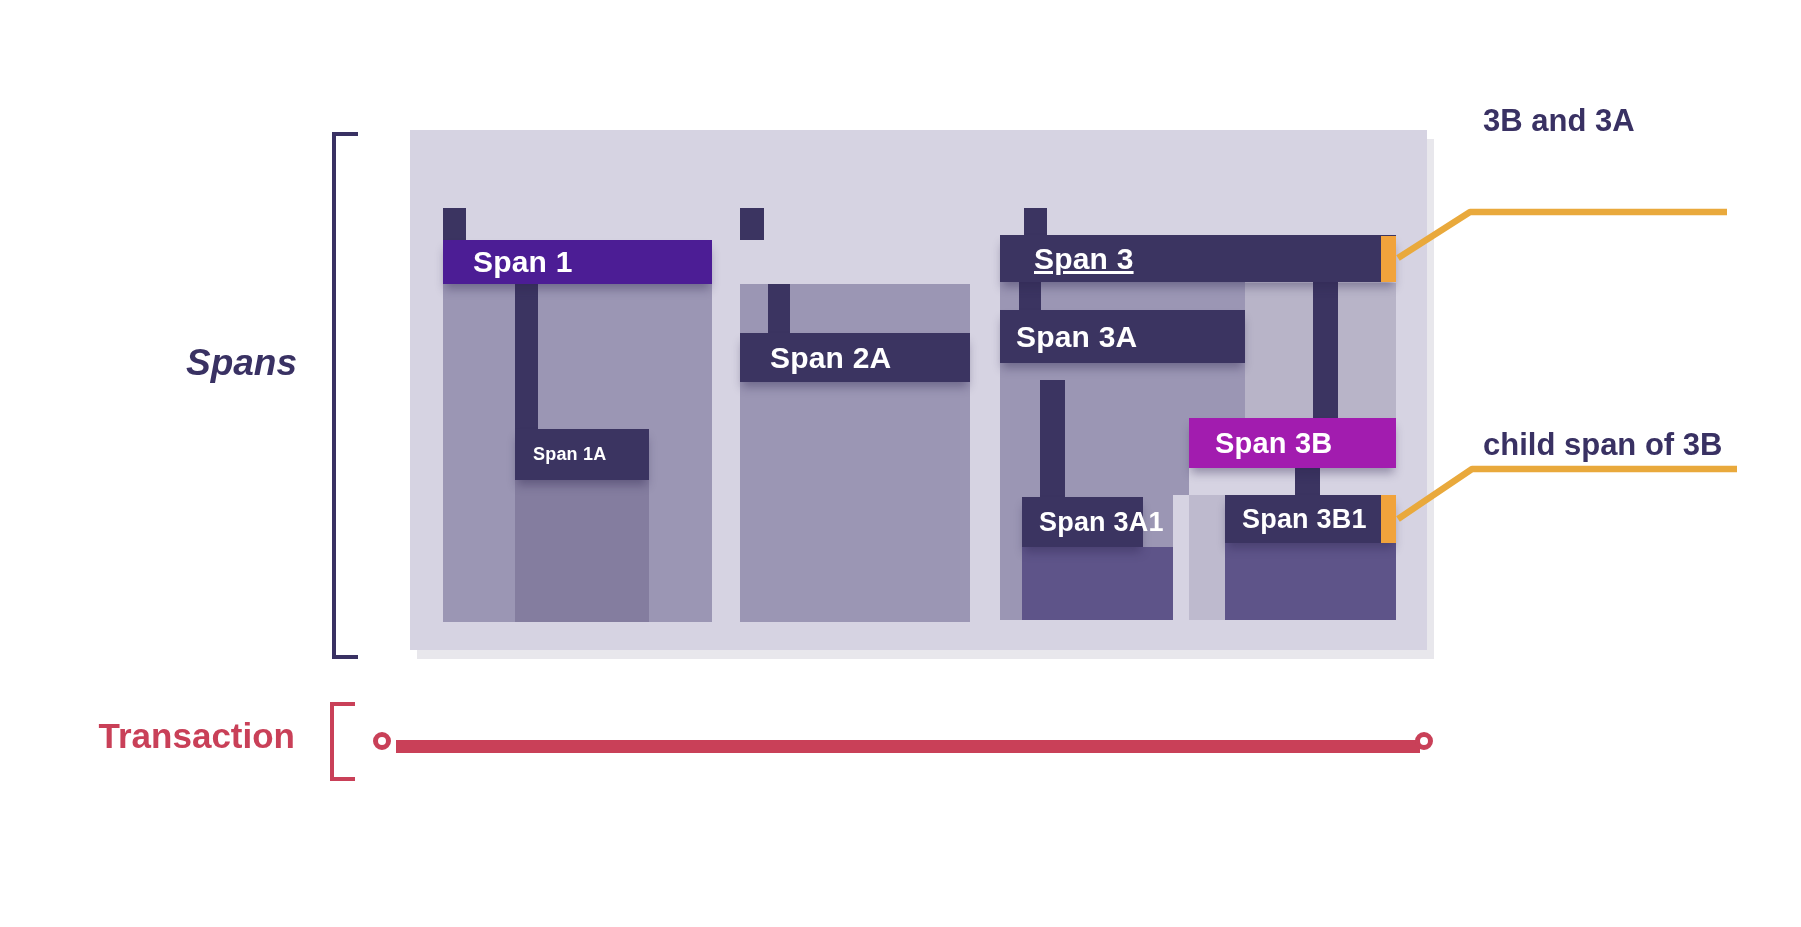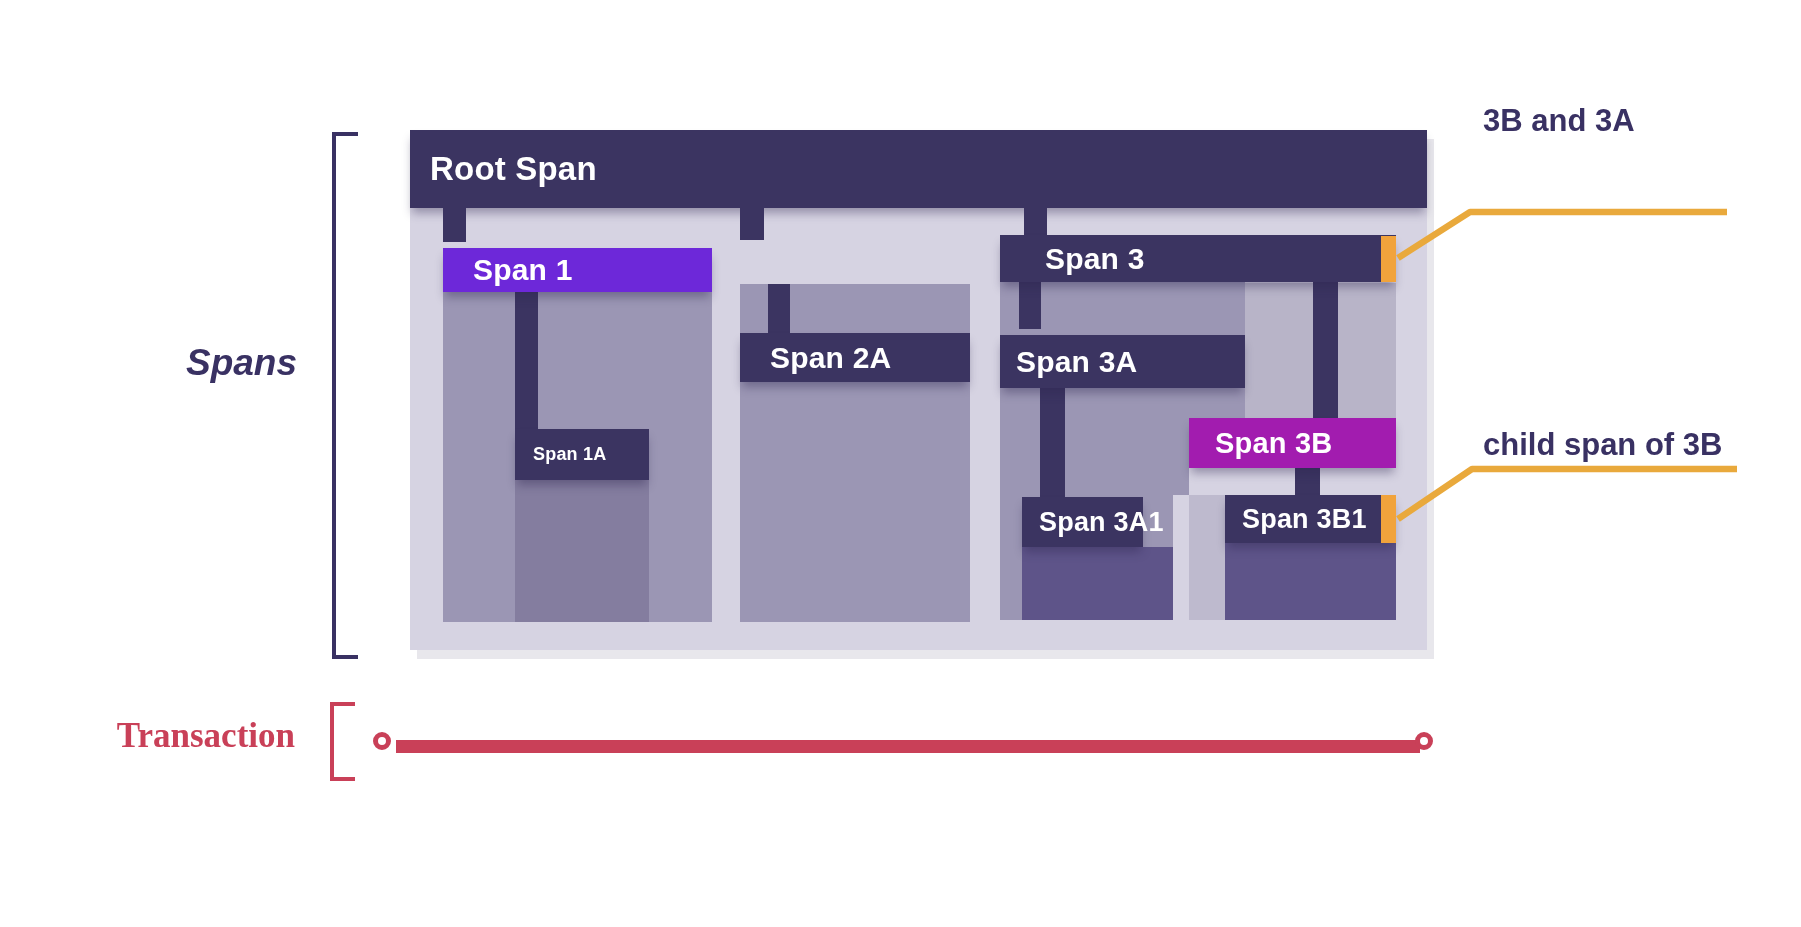--- a/index.html
+++ b/index.html
@@ -26,55 +26,52 @@
 <body>
 
 <div id="stage">
 
   <div class="abs bracket-navy" style="left:332px;top:132px;width:26px;height:527px;"></div>
 
   <div class="abs side-label" style="left:97px;top:342px;width:200px;font-size:37px;">Spans</div>
 
   <div id="rects-root" class="abs" style="left:0;top:0;width:1801px;height:927px;">
       <div class="abs panel" style="left: 410px; top: 130px; width: 1017px; height: 520px; background: rgb(214, 211, 226);"></div>
-      <div class="abs bar" style="left: 410px; top: 130px; width: 1017px; height: 78px; background: rgb(59, 52, 97);">
-        <span style="padding-left: 20px; font-size: 33px;">Root Span</span>
-      </div>
       <div class="abs block" style="left: 443px; top: 284px; width: 269px; height: 338px; background: rgb(155, 150, 180);"></div>
       <div class="abs block" style="left: 515px; top: 480px; width: 134px; height: 142px; background: rgb(132, 125, 159);"></div>
       <div class="abs block" style="left: 740px; top: 284px; width: 230px; height: 338px; background: rgb(155, 150, 180);"></div>
       <div class="abs block" style="left: 1000px; top: 282px; width: 245px; height: 338px; background: rgb(155, 150, 180);"></div>
       <div class="abs block" style="left: 1245px; top: 283px; width: 151px; height: 135px; background: rgb(184, 180, 200);"></div>
       <div class="abs block" style="left: 1189px; top: 468px; width: 207px; height: 27px; background: rgb(214, 211, 226);"></div>
       <div class="abs block" style="left: 1173px; top: 495px; width: 16px; height: 125px; background: rgb(214, 211, 226);"></div>
       <div class="abs block" style="left: 1189px; top: 495px; width: 36px; height: 125px; background: rgb(190, 186, 206);"></div>
       <div class="abs block slate-tex" style="left: 1022px; top: 547px; width: 151px; height: 73px; background: rgb(94, 84, 137);"></div>
       <div class="abs block slate-tex" style="left: 1225px; top: 543px; width: 171px; height: 77px; background: rgb(94, 84, 137);"></div>
       <div class="abs connector" style="left: 443px; top: 208px; width: 23px; height: 34px; background: rgb(59, 52, 97);"></div>
       <div class="abs connector" style="left: 740px; top: 208px; width: 24px; height: 32px; background: rgb(59, 52, 97);"></div>
       <div class="abs connector" style="left: 1024px; top: 208px; width: 23px; height: 29px; background: rgb(59, 52, 97);"></div>
       <div class="abs connector" style="left: 515px; top: 284px; width: 23px; height: 147px; background: rgb(59, 52, 97);"></div>
       <div class="abs connector" style="left: 768px; top: 284px; width: 22px; height: 51px; background: rgb(59, 52, 97);"></div>
       <div class="abs connector" style="left: 1019px; top: 282px; width: 22px; height: 47px; background: rgb(59, 52, 97);"></div>
       <div class="abs connector" style="left: 1040px; top: 380px; width: 25px; height: 119px; background: rgb(59, 52, 97);"></div>
       <div class="abs connector" style="left: 1313px; top: 282px; width: 25px; height: 138px; background: rgb(59, 52, 97);"></div>
       <div class="abs connector" style="left: 1295px; top: 468px; width: 25px; height: 29px; background: rgb(59, 52, 97);"></div>
-      <div class="abs bar" style="left: 443px; top: 248px; width: 269px; height: 44px; background: #6d28d9;">
+      <div class="abs bar" style="left: 443px; top: 240px; width: 269px; height: 44px; background: #4c1d95;">
         <span style="padding-left: 30px; font-size: 30px;">Span 1</span>
       </div>
       <div class="abs bar" style="left: 1000px; top: 235px; width: 396px; height: 47px; background: rgb(59, 52, 97);">
-        <span style="padding-left: 45px; font-size: 30px;">Span 3</span>
+        <span style="padding-left: 34px; font-size: 30px; text-decoration: underline;">Span 3</span>
       </div>
       <div class="abs bar" style="left: 515px; top: 429px; width: 134px; height: 51px; background: rgb(59, 52, 97);">
         <span style="padding-left: 18px; font-size: 18px;">Span 1A</span>
       </div>
       <div class="abs bar" style="left: 740px; top: 333px; width: 230px; height: 49px; background: rgb(59, 52, 97);">
         <span style="padding-left: 30px; font-size: 30px;">Span 2A</span>
       </div>
-      <div class="abs bar" style="left: 1000px; top: 335px; width: 245px; height: 53px; background: rgb(59, 52, 97);">
+      <div class="abs bar" style="left: 1000px; top: 310px; width: 245px; height: 53px; background: rgb(59, 52, 97);">
         <span style="padding-left: 16px; font-size: 30px;">Span 3A</span>
       </div>
       <div class="abs bar" style="left: 1022px; top: 497px; width: 121px; height: 50px; background: rgb(59, 52, 97);">
         <span style="padding-left: 17px; font-size: 27px;">Span 3A1</span>
       </div>
       <div class="abs bar" style="left: 1189px; top: 418px; width: 207px; height: 50px; background: #a21caf;">
         <span style="padding-left: 26px; font-size: 29px;">Span 3B</span>
       </div>
       <div class="abs bar" style="left: 1225px; top: 495px; width: 171px; height: 48px; background: rgb(59, 52, 97);">
         <span style="padding-left: 17px; font-size: 27px;">Span 3B1</span>
@@ -86,19 +83,19 @@
   <svg class="overlay" width="1801" height="927">
     <polyline id="leader-parent" fill="none" stroke-width="6.5" stroke-linejoin="round" points="1398,258 1470,212 1727,212" stroke="#E9A93C"></polyline>
     <polyline id="leader-child" fill="none" stroke-width="6.5" stroke-linejoin="round" points="1398,519 1472,469 1737,469" stroke="#E9A93C"></polyline>
   </svg>
 
   <div class="abs annotation" style="left:1483px;top:102px;">
     <div>3B and 3A</div>
   </div>
   <div class="abs annotation" style="left:1483px;top:426px;">child span of 3B</div>
 
-  <div class="abs tx-label" style="left:75px;top:716px;width:220px;font-family:Liberation Serif, serif;">Transaction</div>
+  <div class="abs tx-label" style="left:75px;top:716px;width:220px;">Transaction</div>
   <div class="abs bracket-crimson" style="left:330px;top:702px;width:25px;height:79px;"></div>
   <div class="abs tx-line" style="left:396px;top:740px;width:1024px;height:13px;"></div>
   <div class="abs tx-dot" style="left:373px;top:732px;"></div>
   <div class="abs tx-dot" style="left:1415px;top:732px;"></div>
 
 </div>
 
 </body></html>

